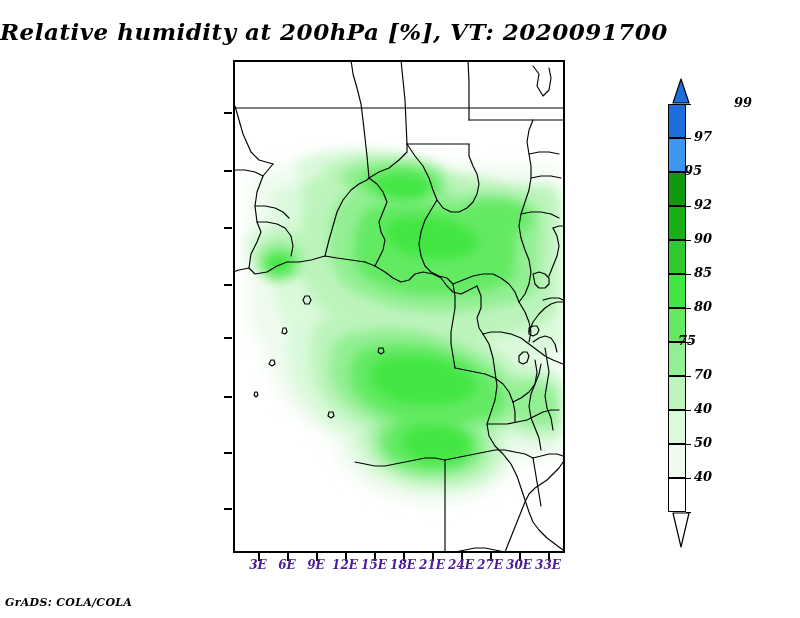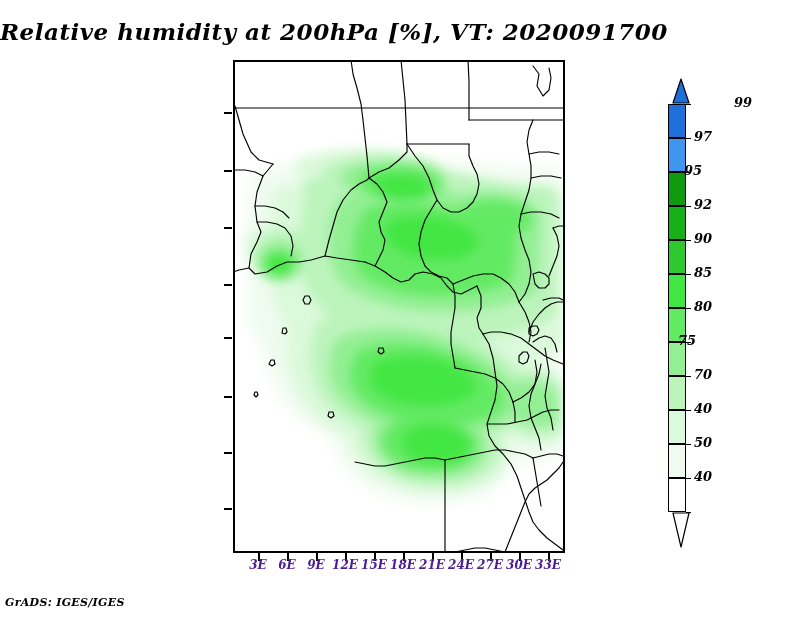--- a/index.html
+++ b/index.html
@@ -51,21 +51,21 @@
   }
   .cbtick{position:absolute;left:22px;width:5px;height:0;border-top:1px solid #000;}
 </style>
 </head>
 <body>
 
 <div id="stage">
 
   <div class="title">Relative humidity at 200hPa [%], VT: 2020091700</div>
 
-  <div class="credit">GrADS: IGES/IGES</div>
+  <div class="credit">GrADS: COLA/COLA</div>
 
   <div id="mapwrap">
     <svg id="mapsvg" width="332" height="493" viewBox="0 0 332 493">
       <defs>
         <clipPath id="clipbox">
             <rect x="0" y="0" width="332" height="493"></rect>
           </clipPath>
         <filter id="soft" x="-20%" y="-20%" width="140%" height="140%">
           <feGaussianBlur stdDeviation="5.5"></feGaussianBlur>
         </filter>

